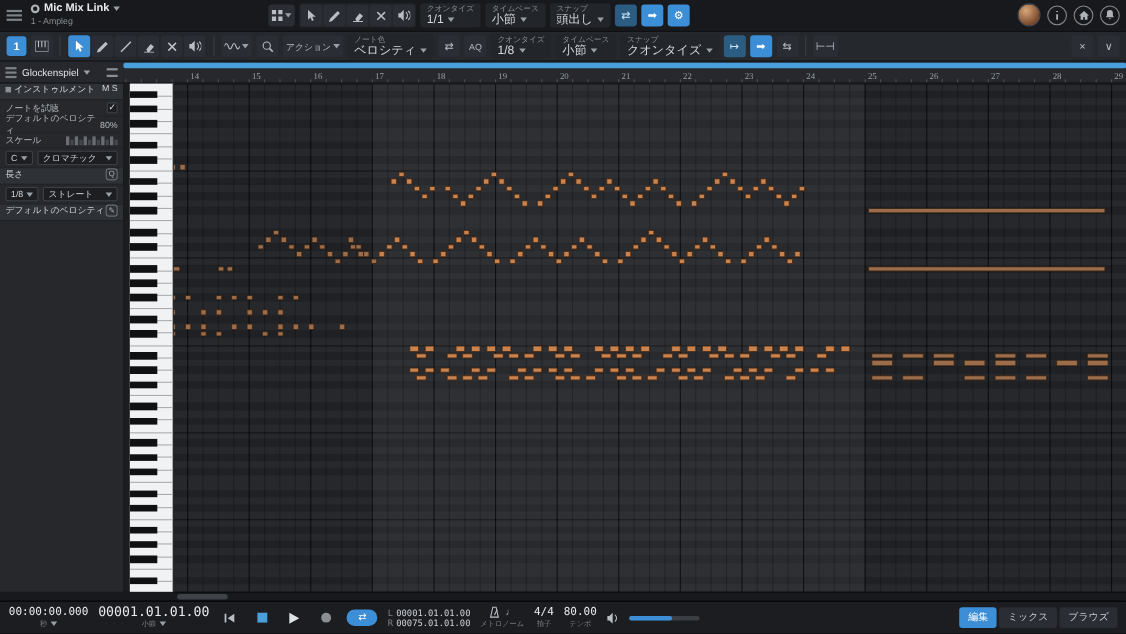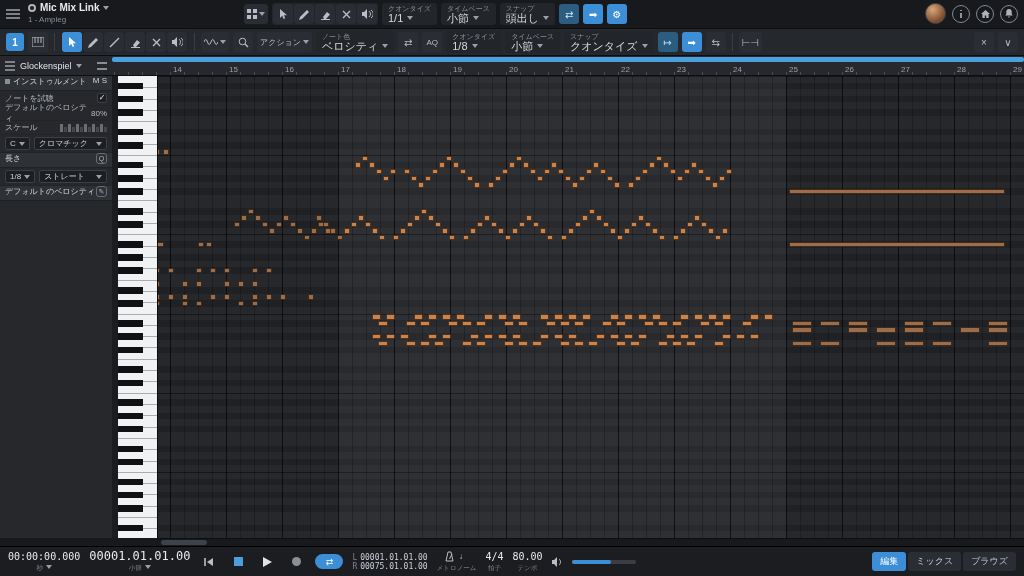--- a/index.html
+++ b/index.html
@@ -32,21 +32,21 @@
 
   
   .toolbar2 { position:absolute; top:28px; left:0; right:0; height:28px; background:#25282d; border-top:1px solid #0d0e10; border-bottom:1px solid #0d0e10; display:flex; align-items:center; padding:0 6px; gap:4px; }
   .numbtn { width:18px; height:18px; background:#3c8fd6; border-radius:3px; color:#fff; font-size:10px; display:flex; align-items:center; justify-content:center; font-weight:bold; }
   .t2spacer { flex:1; }
 
   
   .insp-head { position:absolute; top:56px; left:0; width:112px; height:20px; background:#26282d; display:flex; align-items:center; padding:0 5px; gap:5px; border-bottom:1px solid #0d0e10; }
   .insp-title { flex:1; font-size:9px; color:#e2e5e8; display:flex; align-items:center; gap:4px; }
   .listic { width:10px; height:8px; border-top:2px solid #8a8f94; border-bottom:2px solid #8a8f94; }
-  .ruler { position:absolute; top:56px; left:112px; right:0; height:20px; background:#26282d; border-bottom:1px solid #0d0e10; overflow:hidden; }
+  .ruler { position:absolute; top:56px; left:112px; right:0; height:20px; background:#26282d; border-bottom:1px solid #0d0e10; overflow:hidden;font-family:Liberation Serif, serif; }
   .locator { position:absolute; top:1px; left:0; right:0; height:5px; background:#4aa0dd; border-radius:2px; }
   .barnum { position:absolute; bottom:1px; font-size:8px; color:#9aa0a6; }
   .tick { position:absolute; bottom:0; width:1px; height:3px; background:#4a4e54; }
 
   
   .inspector { position:absolute; top:76px; left:0; width:112px; bottom:38px; background:#26282c; font-size:8px; color:#b7bcc2; overflow:hidden; }
   .sec { height:15px; background:#2e3136; display:flex; justify-content:space-between; padding:0 5px; color:#d4d8dc; border-bottom:1px solid #1f2124; }
   .sec .bullet { width:5px; height:5px; background:#8a8f94; display:inline-block; margin-right:3px; }
   .irow { height:15px; display:flex; align-items:center; justify-content:space-between; padding:0 5px; border-bottom:1px solid #222428; }
   .irow.tall { height:18px; }

